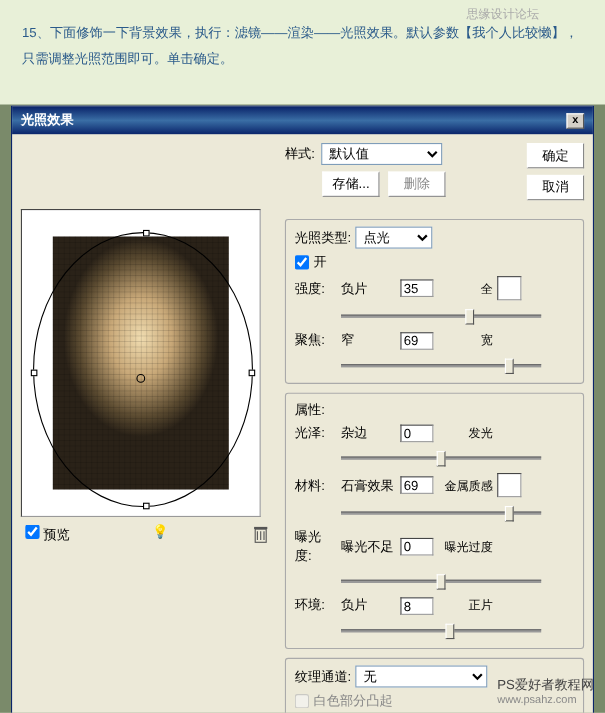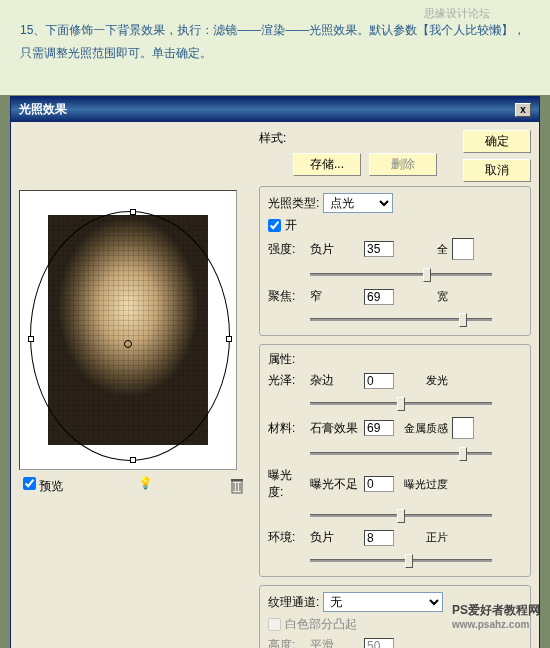--- a/index.html
+++ b/index.html
@@ -9,21 +9,21 @@
 .dialog{position:absolute;top:96px;left:10px;width:530px;background:#ece9d8;border:1px solid #0a246a}
 .titlebar{background:linear-gradient(#0a246a,#3a6ea5,#0a246a);color:#fff;padding:4px 8px;font-weight:bold;display:flex;justify-content:space-between;align-items:center}
 .close-x{background:#d4d0c8;color:#000;width:16px;height:14px;text-align:center;line-height:12px;border:1px solid #fff;border-right-color:#555;border-bottom-color:#555;font-family:Arial;font-size:10px}
 .content{display:flex;padding:8px}
 .left-col{width:230px}
 .right-col{flex:1;padding-left:10px}
 .top-row{display:flex;align-items:center;gap:6px;margin-bottom:6px}
 .lbl{text-align:right;white-space:nowrap}
 select,input[type=text]{border:1px solid #7f9db9;background:#fff;padding:1px 2px;height:18px}
 select{height:20px}
-.btn{background:#fef9c3;border:1px solid #888;border-top-color:#fff;border-left-color:#fff;padding:2px 0;width:68px;text-align:center;cursor:default}
+.btn{background:#ffffff;border:1px solid #888;border-top-color:#fff;border-left-color:#fff;padding:2px 0;width:52px;text-align:center;cursor:default}
 .btn-row{display:flex;gap:8px;margin-bottom:4px}
 .btn-col{display:flex;flex-direction:column;gap:6px;margin-left:auto}
 fieldset{border:1px solid #aaa;border-radius:3px;padding:6px 8px 8px;margin-bottom:8px}
 .row{display:flex;align-items:center;gap:4px;margin-bottom:4px}
 .slider-wrap{display:flex;align-items:center;gap:4px;margin-bottom:6px}
 .slider-lbl{width:38px;text-align:left}
 .end-lbl{width:50px;font-size:12px}
 .end-lbl-r{width:50px;text-align:right;font-size:11px}
 .val{width:30px;height:16px;border:1px inset #999;background:#fff;text-align:left;padding:0 2px}
 .track{flex:1;height:16px;position:relative}
@@ -33,21 +33,21 @@
 .preview-box{width:218px;height:280px;border:1px inset #999;background:#fff;margin-top:60px;position:relative;display:flex;align-items:center;justify-content:center}
 .preview-img{width:160px;height:230px;background:radial-gradient(ellipse 70px 90px at 50% 40%,#f0dcb0 0%,#c8a878 40%,#5a4a30 80%,#2a2218 100%);position:relative}
 .grid-overlay{position:absolute;inset:0;background-image:linear-gradient(#00000020 1px,transparent 1px),linear-gradient(90deg,#00000020 1px,transparent 1px);background-size:5px 5px}
 .ellipse{position:absolute;left:10px;top:20px;width:200px;height:250px;border:1px solid #000;border-radius:50%}
 .handle{position:absolute;width:6px;height:6px;background:#fff;border:1px solid #000}
 .center-dot{position:absolute;left:50%;top:55%;width:8px;height:8px;border:1px solid #000;border-radius:50%;background:transparent;transform:translate(-50%,-50%)}
 .preview-bottom{display:flex;align-items:center;justify-content:space-between;margin-top:6px;padding:0 4px}
 .bulb{width:20px;height:20px;text-align:center}
 .trash{width:16px;height:18px}
 .disabled{color:#888}
-.wm-bottom{position:absolute;bottom:18px;right:10px;color:#444;font-size:14px;font-weight:bold}
+.wm-bottom{position:absolute;bottom:6px;right:10px;color:#444;font-size:14px;font-weight:normal}
 .wm-bottom small{font-size:10px;color:#888;display:block}
 </style>
 </head>
 <body>
 
 <div class="bg-text">
   <span class="watermark-top">思缘设计论坛</span>
   <span>15、下面修饰一下背景效果，执行：滤镜——渲染——光照效果。默认参数【我个人比较懒】，只需调整光照范围即可。单击确定。</span>
 </div>
 
@@ -78,24 +78,25 @@
               <rect x="3" y="4" width="10" height="12" fill="none" stroke="#555"></rect>
               <line x1="5" y1="6" x2="5" y2="14" stroke="#555"></line>
               <line x1="8" y1="6" x2="8" y2="14" stroke="#555"></line>
               <line x1="11" y1="6" x2="11" y2="14" stroke="#555"></line>
               <rect x="2" y="2" width="12" height="2" fill="#555"></rect>
             </svg>
         </span>
       </div>
     </div>
     <div class="right-col">
-      <div style="display:flex;gap:10px;margin-bottom:4px">
+      <div style="display:flex;gap:10px;margin-bottom:16px">
         <div style="flex:1">
           <div class="top-row">
             <span class="lbl">样式:</span>
+            <select style="width:110px"><option>默认值</option></select>
           </div>
           <div class="btn-row" style="margin-left:34px">
             <div class="btn">存储...</div>
             <div class="btn disabled">删除</div>
           </div>
         </div>
         <div class="btn-col">
           <div class="btn">确定</div>
           <div class="btn">取消</div>
         </div>

